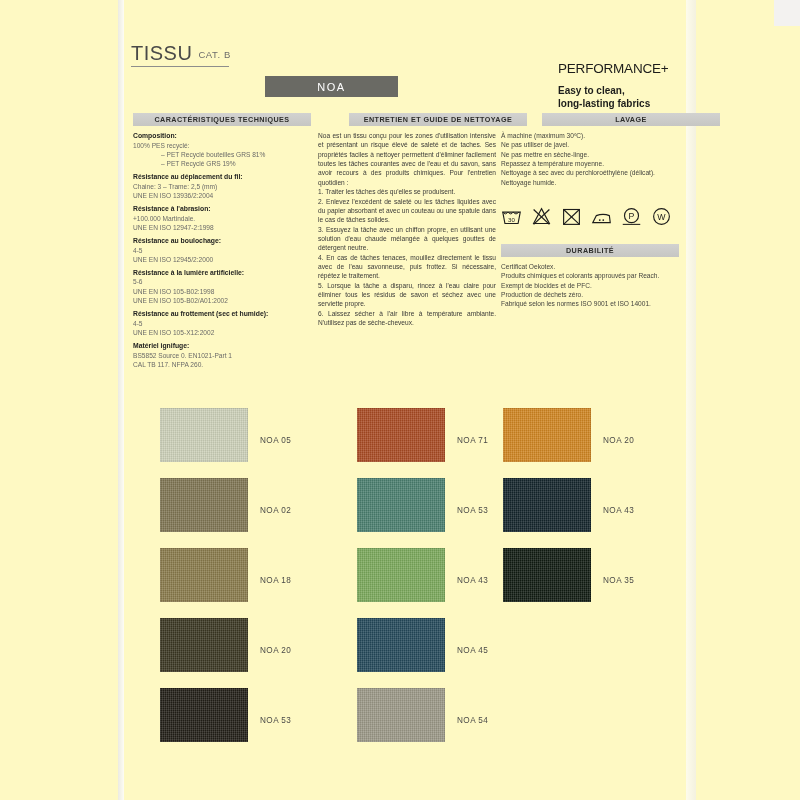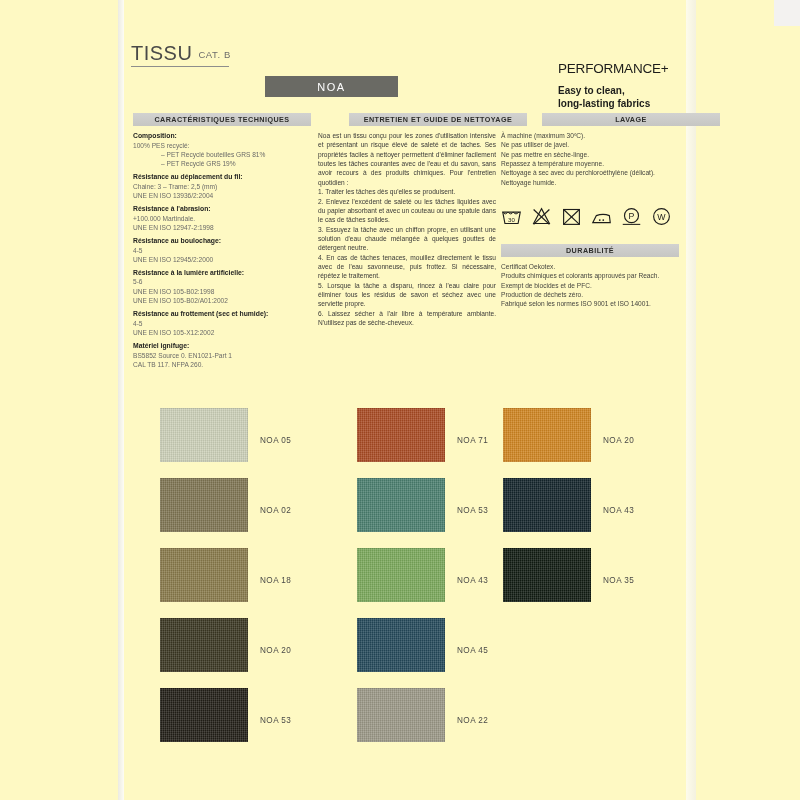--- a/index.html
+++ b/index.html
@@ -269,21 +269,21 @@
           <div class="srow">
             <div class="sw" style="background: rgb(122, 168, 91);"></div>
             <div class="sname">NOA 43</div>
           </div>
           <div class="srow">
             <div class="sw" style="background: rgb(36, 73, 90);"></div>
             <div class="sname">NOA 45</div>
           </div>
           <div class="srow">
             <div class="sw" style="background: rgb(155, 152, 135);"></div>
-            <div class="sname">NOA 22</div>
+            <div class="sname">NOA 54</div>
           </div>
         </div>
       <div class="scol" id="scol-2">
           <div class="srow">
             <div class="sw" style="background: rgb(208, 133, 33);"></div>
             <div class="sname">NOA 20</div>
           </div>
           <div class="srow">
             <div class="sw" style="background: rgb(20, 37, 44);"></div>
             <div class="sname">NOA 43</div>

